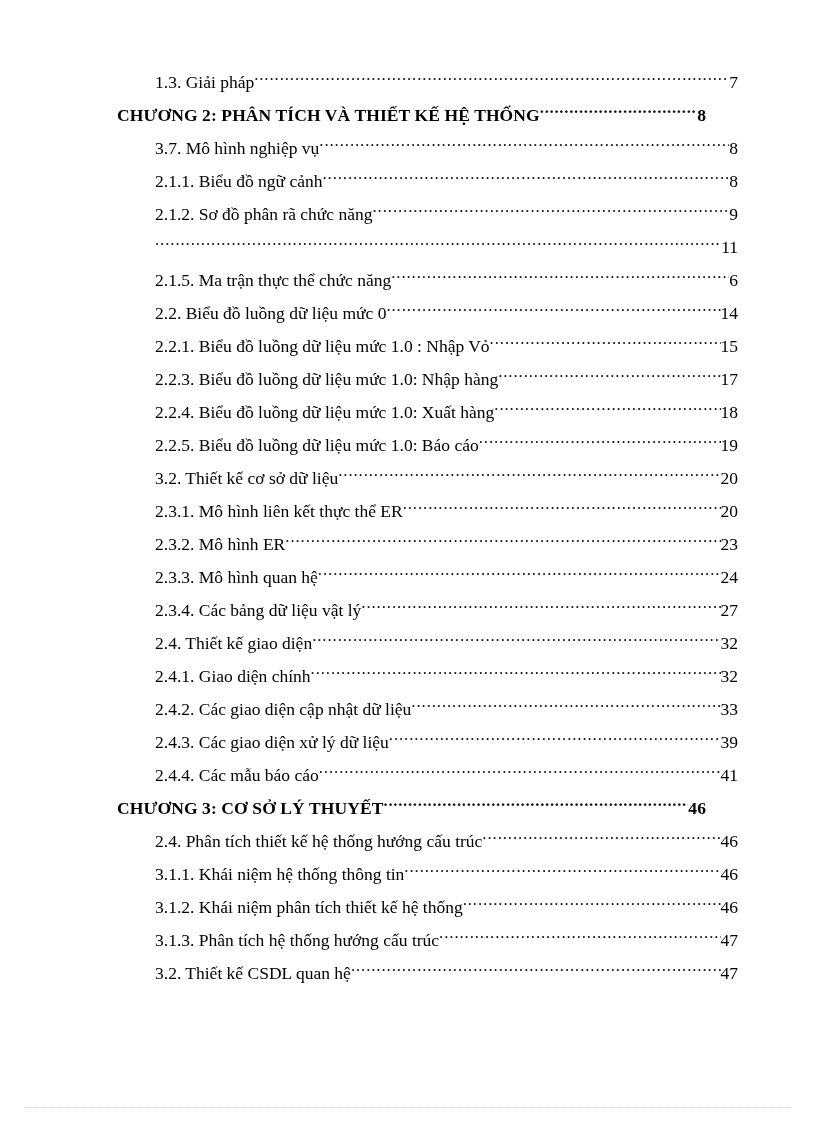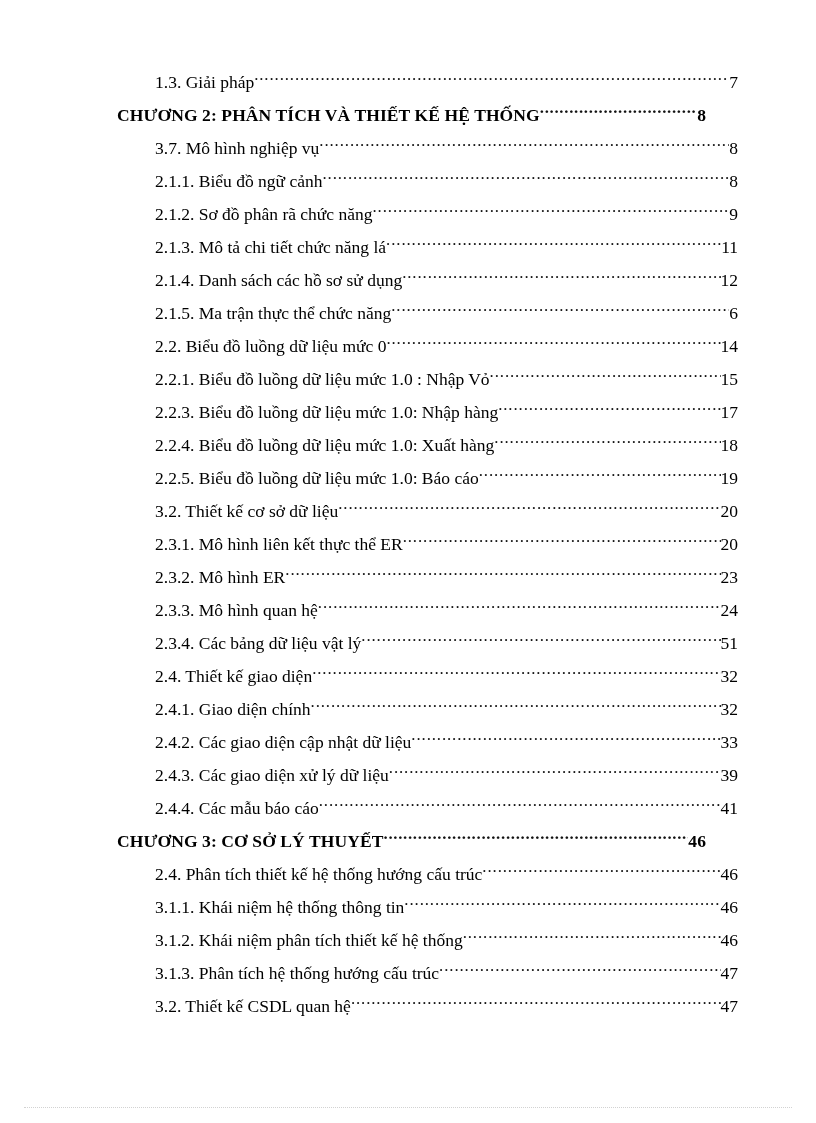--- a/index.html
+++ b/index.html
@@ -115,30 +115,24 @@
         <span class="entry-title">2.1.1. Biểu đồ ngữ cảnh</span>
         <span class="leader"></span>
         <span class="page-num">8</span>
       </div>
       <div class="toc-entry lvl-sub">
         <span class="entry-title">2.1.2. Sơ đồ phân rã chức năng </span>
         <span class="leader"></span>
         <span class="page-num">9</span>
       </div>
       <div class="toc-entry lvl-sub">
-        <span class="entry-title">2.1.3. Mô tả chi tiết chức năng lá </span>
         <span class="leader"></span>
         <span class="page-num">11</span>
       </div>
       <div class="toc-entry lvl-sub">
-        <span class="entry-title">2.1.4. Danh sách các hồ sơ sử dụng</span>
-        <span class="leader"></span>
-        <span class="page-num">12</span>
-      </div>
-      <div class="toc-entry lvl-sub">
         <span class="entry-title">2.1.5. Ma trận thực thể chức năng </span>
         <span class="leader"></span>
         <span class="page-num">6</span>
       </div>
       <div class="toc-entry lvl-sub">
         <span class="entry-title">2.2. Biểu đồ luồng dữ liệu mức 0 </span>
         <span class="leader"></span>
         <span class="page-num">14</span>
       </div>
       <div class="toc-entry lvl-sub">
@@ -177,21 +171,21 @@
         <span class="page-num">23</span>
       </div>
       <div class="toc-entry lvl-sub">
         <span class="entry-title">2.3.3. Mô hình quan hệ</span>
         <span class="leader"></span>
         <span class="page-num">24</span>
       </div>
       <div class="toc-entry lvl-sub">
         <span class="entry-title">2.3.4. Các bảng dữ liệu vật lý</span>
         <span class="leader"></span>
-        <span class="page-num">51</span>
+        <span class="page-num">27</span>
       </div>
       <div class="toc-entry lvl-sub">
         <span class="entry-title">2.4. Thiết kế giao diện </span>
         <span class="leader"></span>
         <span class="page-num">32</span>
       </div>
       <div class="toc-entry lvl-sub">
         <span class="entry-title">2.4.1. Giao diện chính</span>
         <span class="leader"></span>
         <span class="page-num">32</span>

